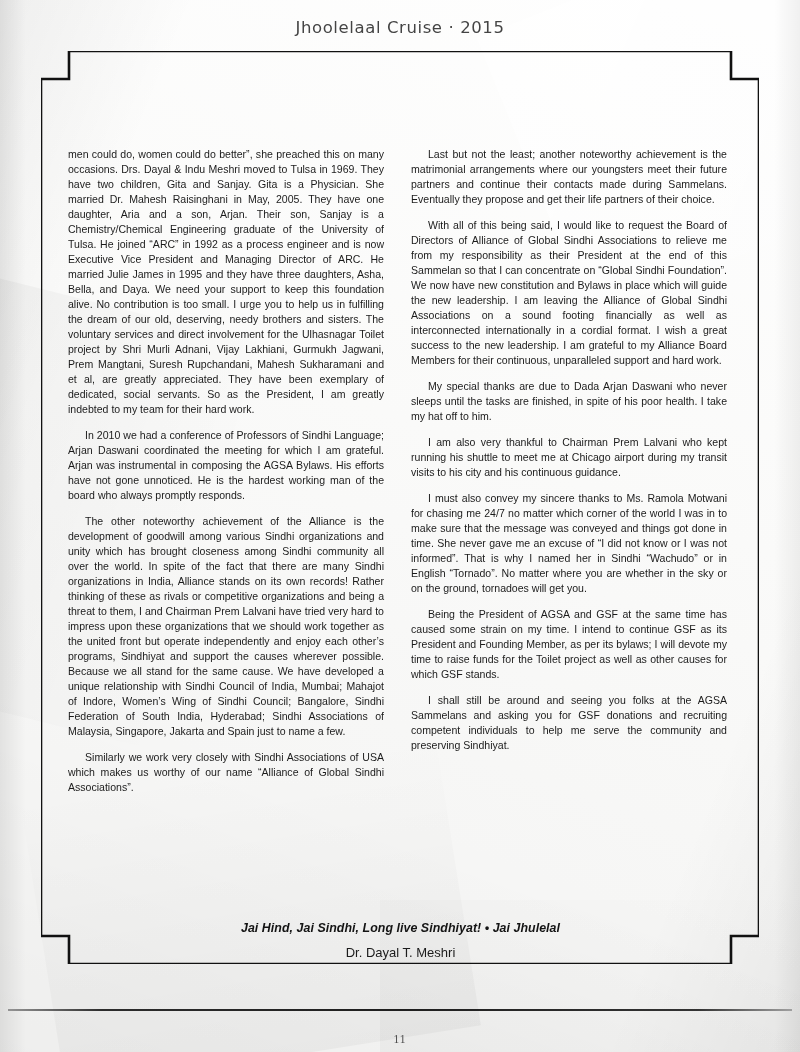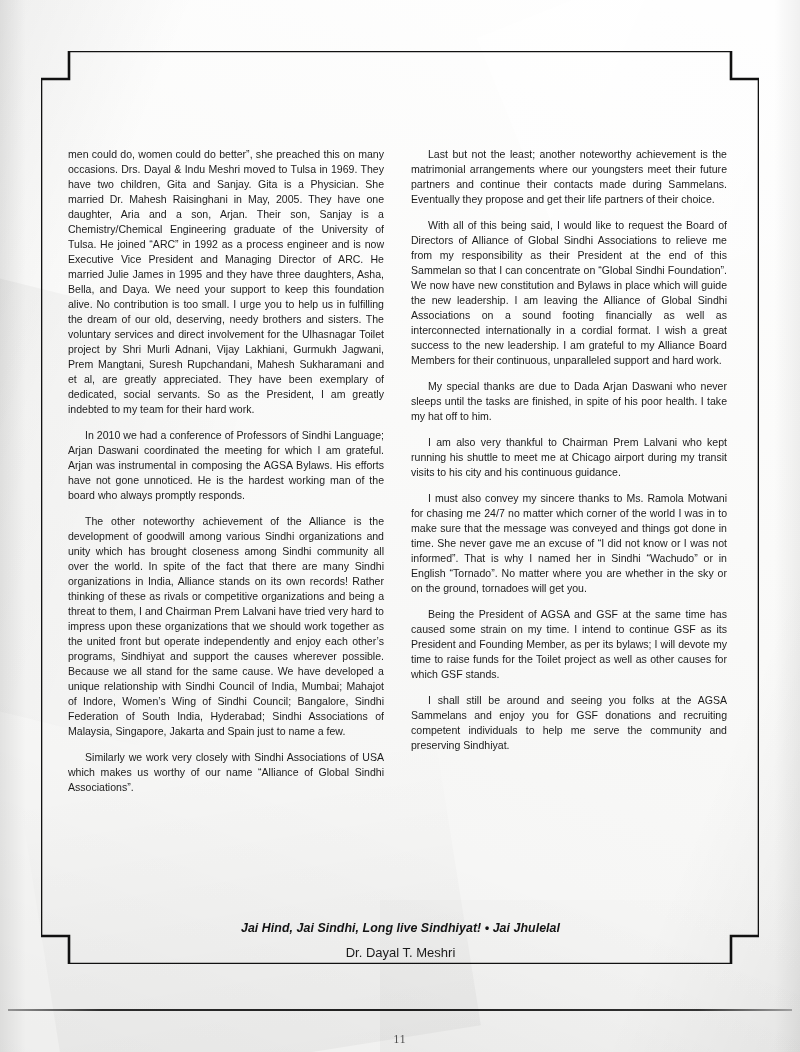--- a/index.html
+++ b/index.html
@@ -165,20 +165,23 @@
 
 <div id="page">
 
   <div class="sheen a"></div>
   <div class="sheen b"></div>
   <div class="sheen c"></div>
   <div class="sheen d"></div>
   <div class="edge-shadow"></div>
   <div class="edge-shadow right"></div>
 
+  <div id="running-head">
+    <span class="rh-text">Jhoolelaal Cruise · 2015</span>
+  </div>
 
   <div id="frame">
     <svg width="718" height="913" viewBox="0 0 718 913" xmlns="http://www.w3.org/2000/svg">
       <path d="M 0 28
                L 0 885
                L 28 885
                L 28 913
                L 690 913
                L 690 885
                L 718 885
@@ -201,21 +204,21 @@
         <p>Similarly we work very closely with Sindhi Associations of USA which makes us worthy of our name “Alliance of Global Sindhi Associations”.</p>
       </div>
 
       <div class="column" id="col-right">
         <p>Last but not the least; another noteworthy achievement is the matrimonial arrangements where our youngsters meet their future partners and continue their contacts made during Sammelans.  Eventually they propose and get their life partners of their choice.</p>
         <p>With all of this being said, I would like to request the Board of Directors of Alliance of Global Sindhi Associations to relieve me from my responsibility as their President at the end of this Sammelan so that I can concentrate on “Global Sindhi Foundation”. We now have new constitution and Bylaws in place which will guide the new leadership. I am leaving the Alliance of Global Sindhi Associations on a sound footing financially as well as interconnected internationally in a cordial format.  I wish a great success to the new leadership. I am grateful to my Alliance Board Members for their continuous, unparalleled support and hard work.</p>
         <p>My special thanks are due to Dada Arjan Daswani who never sleeps until the tasks are finished, in spite of his poor health. I take my hat off to him.</p>
         <p>I am also very thankful to Chairman Prem Lalvani who kept running his shuttle to meet me at Chicago airport during my transit visits to his city and his continuous guidance.</p>
         <p>I must also convey my sincere thanks to Ms. Ramola Motwani for chasing me 24/7 no matter which corner of the world I was in to make sure that the message was conveyed and things got done in time.  She never gave me an excuse of “I did not know or I was not informed”.  That is why I named her in Sindhi “Wachudo” or in English “Tornado”. No matter where you are whether in the sky or on the ground, tornadoes will get you.</p>
         <p>Being the President of AGSA and GSF at the same time has caused some strain on my time.  I intend to continue GSF as its President and Founding Member, as per its bylaws; I will devote my time to raise funds for the Toilet project as well as other causes for which GSF stands.</p>
-        <p>I shall still be around and seeing you folks at the AGSA Sammelans and enjoy you for GSF donations and recruiting competent individuals to help me serve the community and preserving Sindhiyat.</p>
+        <p>I shall still be around and seeing you folks at the AGSA Sammelans and asking you for GSF donations and recruiting competent individuals to help me serve the community and preserving Sindhiyat.</p>
       </div>
 
     </div>
   </div>
 
   <div id="closing">
     <div class="slogan">Jai Hind, Jai Sindhi, Long live Sindhiyat! • Jai Jhulelal</div>
     <div class="signer-name">Dr. Dayal T. Meshri</div>
   </div>
 

